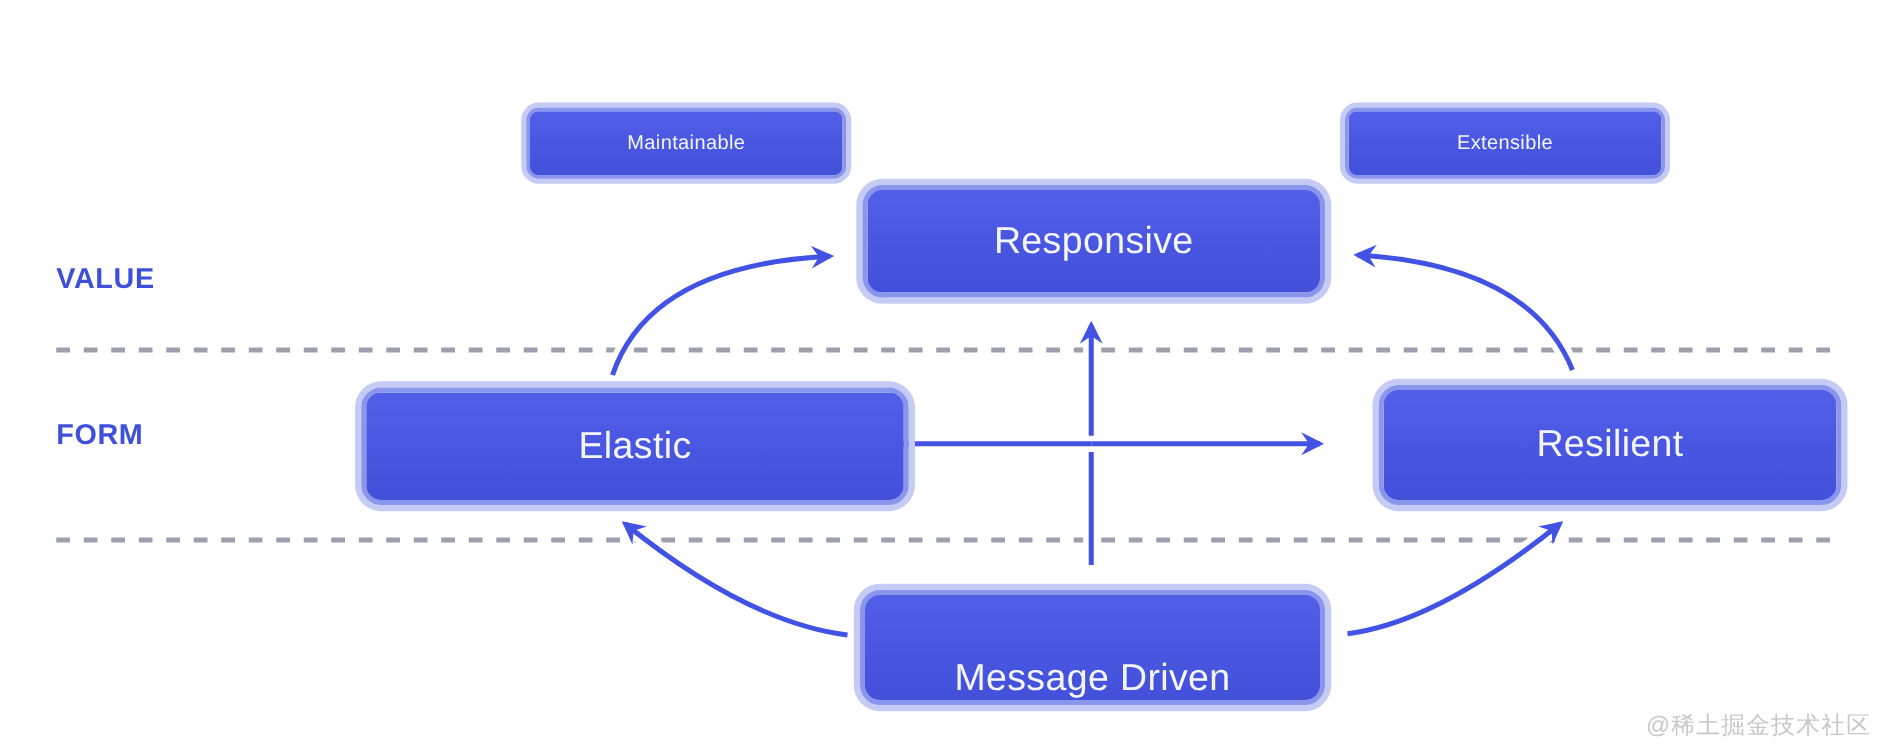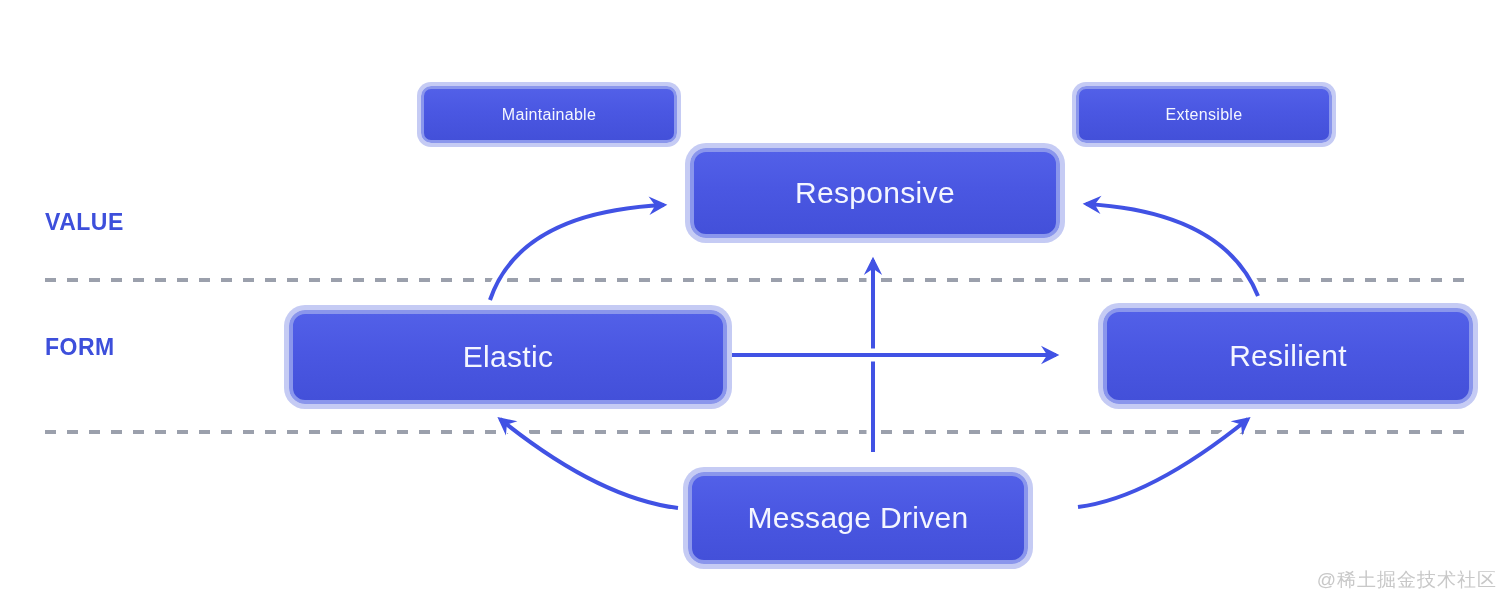--- a/index.html
+++ b/index.html
@@ -41,21 +41,21 @@
   }
   .node.small {
     border-width: 3px;
     box-shadow: 0 0 0 4px #c5cbf4;
     border-radius: 10px;
     font-size: 16px;
   }
   .node-responsive     { left: 690px;  top: 148px; width: 370px; height: 90px; text-align: right; }
   .node-elastic        { left: 289px;  top: 310px; width: 438px; height: 94px; }
   .node-resilient      { left: 1103px; top: 308px; width: 370px; height: 96px; }
-  .node-message-driven { left: 688px;  top: 472px; width: 340px; height: 92px; }
+  .node-message-driven { left: 688px;  top: 472px; width: 372px; height: 92px; align-items: flex-end; }
   .node-maintainable   { left: 421px;  top: 86px;  width: 256px; height: 57px; }
   .node-extensible     { left: 1076px; top: 86px;  width: 256px; height: 57px; }
 
   .row-label {
     position: absolute;
     left: 45px;
     color: #3d4fdb;
     font-weight: bold;
     font-size: 23px;
     letter-spacing: 0.5px;

